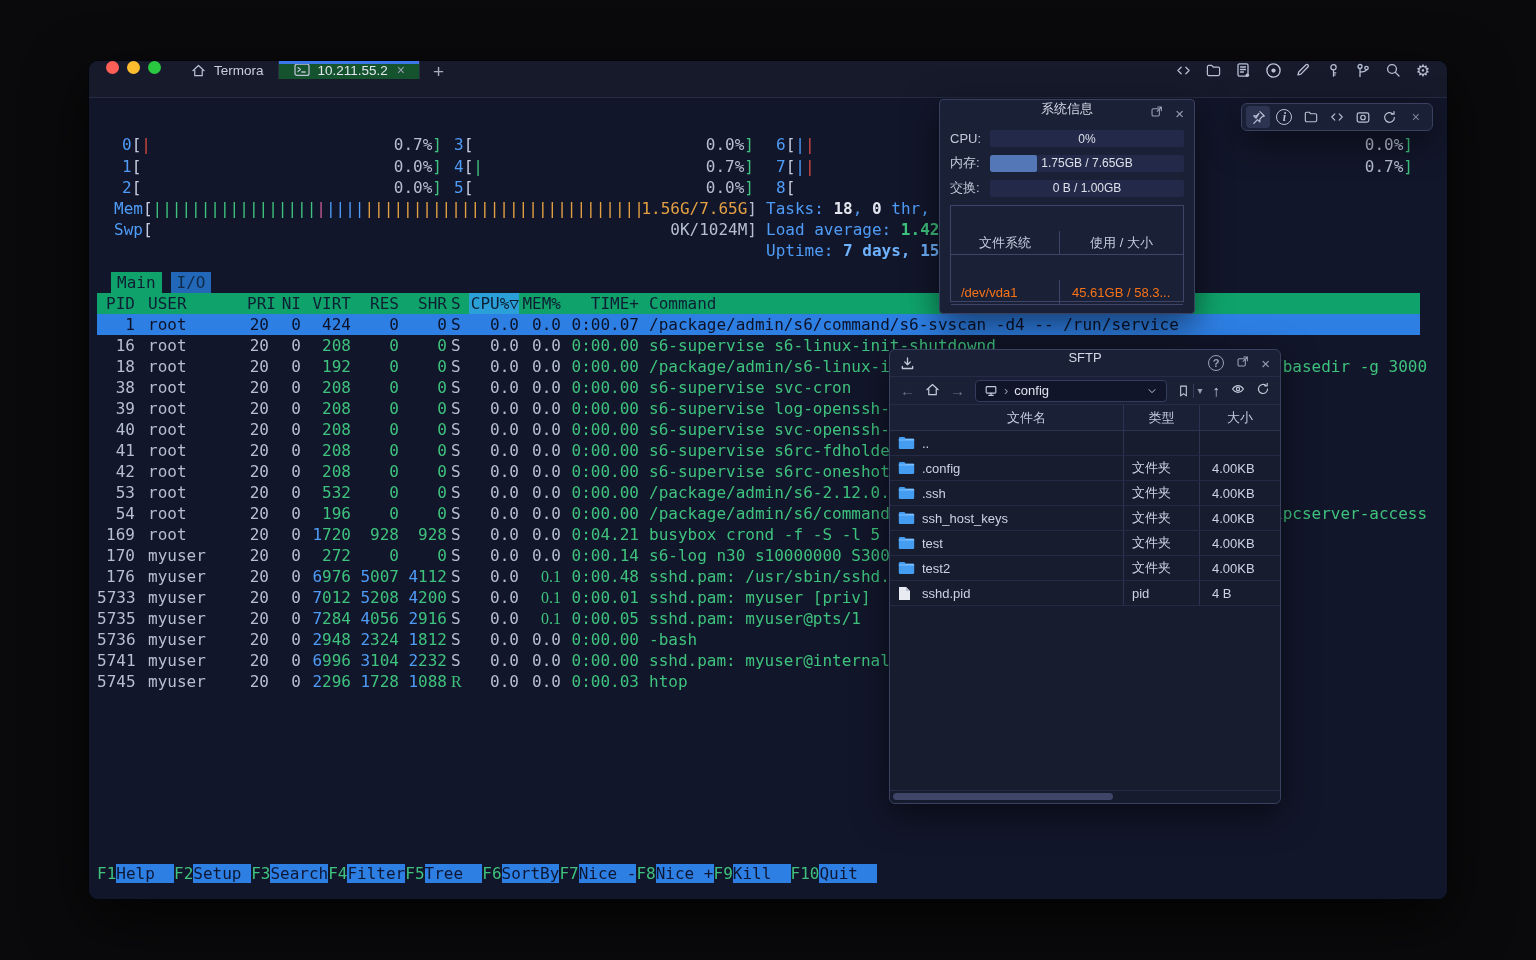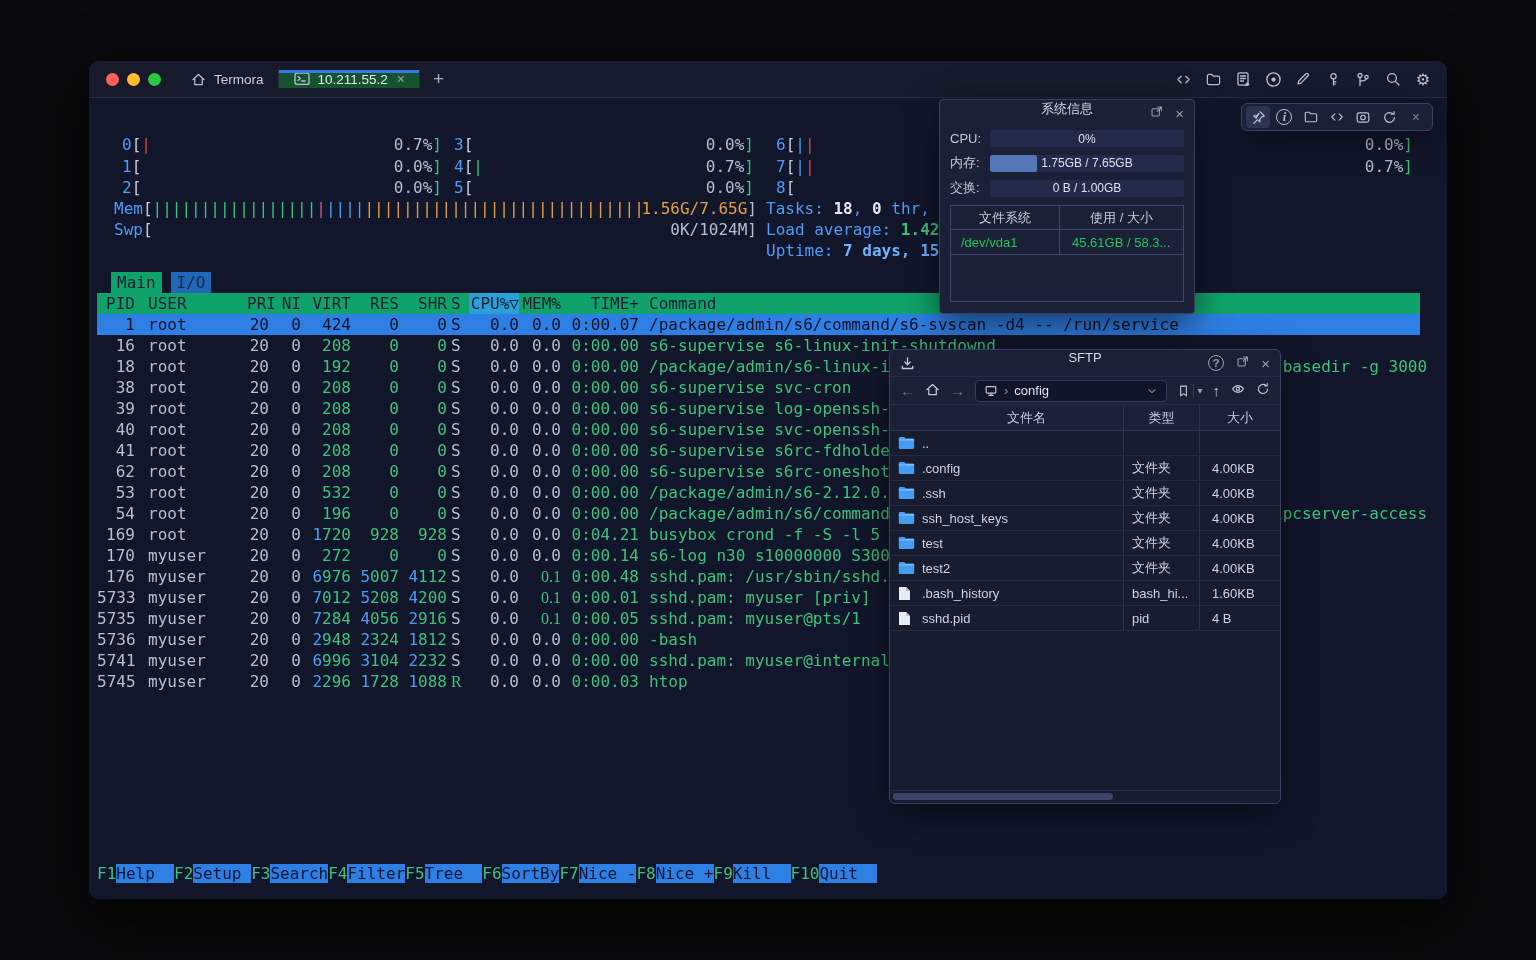--- a/index.html
+++ b/index.html
@@ -8,21 +8,21 @@
     --cyan:#6fb3ff; --selection-text:#0c1126; --terminal-bg:#12162a;
     --panel-bg:#1a2036; --panel-border:#3a4160; --window-bg:#141829; --titlebar-bg:#161a2b;
   }
   *{margin:0;padding:0;box-sizing:border-box;}
   html,body{width:1536px;height:960px;background:#0a0a0c;overflow:hidden;
     font-family:"Liberation Sans","DejaVu Sans",sans-serif;}
   .window{position:absolute;left:88px;top:60px;width:1360px;height:840px;background:var(--window-bg);
     border-radius:10px;overflow:hidden;border:1px solid #04050a;box-shadow:0 20px 60px rgba(0,0,0,.7);}
   
   .titlebar{position:absolute;left:0;top:0;right:0;height:37px;background:var(--titlebar-bg);
-    border-bottom:1px solid #272c42;display:flex;align-items:center;}
+    border-bottom:1px solid #272c42;display:flex;align-items:flex-start;}
   .lights{display:flex;align-items:center;gap:8px;padding:0 14px 0 17px;}
   .light{width:13px;height:13px;border-radius:50%;}
   .tab{display:flex;align-items:center;gap:7px;padding:0 14px;color:#c9cfde;font-size:13.5px;position:relative;}
   .tab.active{background:#14532d;border-left:1px solid #272c42;border-right:1px solid #272c42;color:#e3e7f0;}
   .tab.active .stripe{position:absolute;left:0;top:0;right:0;height:3px;background:#3b77e8;}
   .tab .closex{color:#9aa1b5;font-size:14px;margin-left:2px;}
   .plusbtn{display:flex;align-items:center;padding:0 13px;color:#a7adbd;font-size:19px;}
   .tb-right{margin-left:auto;display:flex;align-items:center;gap:12px;padding-right:15px;}
   .tbi{width:18px;height:18px;display:flex;align-items:center;justify-content:center;color:#b9c0d4;font-size:16px;}
   .tbi svg{stroke:#b9c0d4;fill:none;stroke-width:1.3;stroke-linecap:round;stroke-linejoin:round;}
@@ -100,25 +100,25 @@
   .sibody{padding:4px 10px 0 10px;}
   .sirow{display:flex;align-items:center;margin-bottom:7px;}
   .sirow .lbl{width:40px;color:#c3c9da;font-size:13px;}
   .bar{flex:1;height:17px;background:#232948;border-radius:2px;position:relative;overflow:hidden;}
   .bar .fill{position:absolute;left:0;top:0;bottom:0;background:#5377b7;border-radius:2px;}
   .bar .fill[data-fill="0"]{width:0;}
   .bar .fill[data-fill="24"]{width:24%;}
   .bar .btxt{position:absolute;inset:0;display:flex;align-items:center;justify-content:center;
     color:#dde1ea;font-size:12px;}
   .fstable{margin:8px 0 0 0;border:1px solid #3e4569;height:97px;}
-  .fsrow{display:flex;height:24px;align-items:center;border-bottom:1px solid #3e4569;}
+  .fsrow{display:flex;height:24px;align-items:center;border-bottom:1px solid #3e4569;margin-top:25px;}
   .fsrow .fc1{width:47%;border-right:1px solid #3e4569;height:100%;display:flex;align-items:center;}
   .fsrow .fc2{flex:1;height:100%;display:flex;align-items:center;}
   .fsrow.hd .fc1,.fsrow.hd .fc2{justify-content:center;color:#c6cce0;}
-  .fsrow.dat{height:25px;color:#22c55e;}
+  .fsrow.dat{height:25px;color:#f97316;}
   .fsrow.dat .fc1{padding-left:10px;}
   .fsrow.dat .fc2{padding-left:12px;}
   
   .minibar{left:1152px;top:42px;width:192px;height:28px;border-radius:6px;display:flex;
     align-items:center;padding:0 4px;gap:2px;}
   .mbi{width:25px;height:22px;display:flex;align-items:center;justify-content:center;border-radius:4px;}
   .mbi svg{stroke:#b9c0d4;fill:none;stroke-width:1.3;stroke-linecap:round;stroke-linejoin:round;}
   .mbi.active{background:#2d3452;}
   .mbi .mx{color:#7e8499;font-size:14px;}
   .mbi .mi{color:#b9c0d4;font-size:12px;font-weight:bold;width:16px;height:16px;border:1.3px solid #b9c0d4;
@@ -428,21 +428,21 @@
           <span class="col-shr"><i class="hi"></i><i>0</i></span>
           <span class="col-s">S</span>
           <span class="col-cpu">0.0</span>
           <span class="col-mem">0.0</span>
           <span class="col-time">0:00.00</span>
           <span class="col-cmd">s6-supervise s6rc-fdholder</span>
           <span class="ptail"></span>
         </div>
 
         <div class="prow">
-          <span class="col-pid">62</span>
+          <span class="col-pid">42</span>
           <span class="col-user">root</span>
           <span class="col-pri">20</span>
           <span class="col-ni">0</span>
           <span class="col-virt"><i class="hi"></i><i>208</i></span>
           <span class="col-res"><i class="hi"></i><i>0</i></span>
           <span class="col-shr"><i class="hi"></i><i>0</i></span>
           <span class="col-s">S</span>
           <span class="col-cpu">0.0</span>
           <span class="col-mem">0.0</span>
           <span class="col-time">0:00.00</span>
@@ -867,34 +867,20 @@
                 <path d="M.8 4.6h15.4v-.9c0-.6-.5-1-1.1-1H8l-.6.9H.8z" fill="#7cc0ff"></path>
               </svg>
 
             </span>
             <span class="fname">test2</span>
           </div>
           <div class="sc type">文件夹</div>
           <div class="sc size">4.00KB</div>
         </div>
 
-        <div class="srow">
-          <div class="sc name">
-            <span class="ficon" data-icon="file">
-
-              <svg class="i-file" width="13" height="15" viewBox="0 0 13 15">
-                <path d="M1 1h7l4 4v9H1z" fill="#e8ebf2"></path>
-                <path d="M8 1l4 4H8z" fill="#b9c2d4"></path>
-              </svg>
-            </span>
-            <span class="fname">.bash_history</span>
-          </div>
-          <div class="sc type">bash_hi...</div>
-          <div class="sc size">1.60KB</div>
-        </div>
 
 
         <div class="srow">
           <div class="sc name">
             <span class="ficon" data-icon="file">
 
               <svg class="i-file" width="13" height="15" viewBox="0 0 13 15">
                 <path d="M1 1h7l4 4v9H1z" fill="#e8ebf2"></path>
                 <path d="M8 1l4 4H8z" fill="#b9c2d4"></path>
               </svg>

